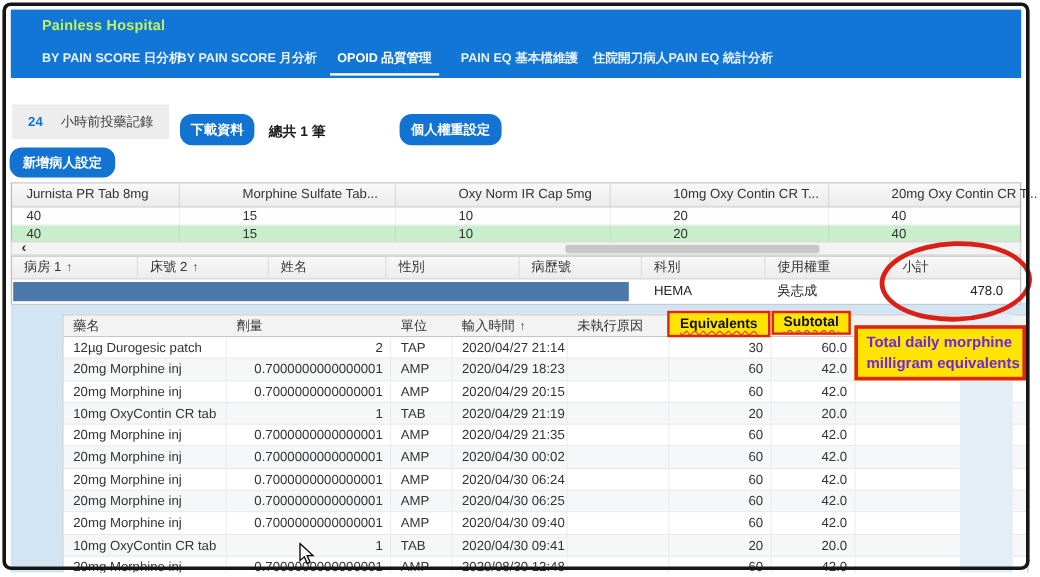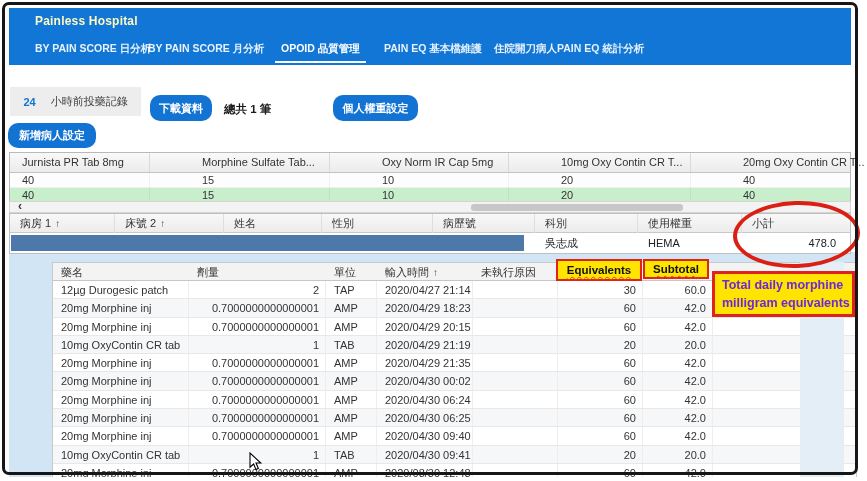--- a/index.html
+++ b/index.html
@@ -8,21 +8,21 @@
     position:relative; width:867px; height:481px; overflow:hidden;
     font-family:"Liberation Sans","DejaVu Sans",sans-serif; background:#fff;
   }
   
   .frame-border {
     position:absolute; left:2px; top:2px; width:856px; height:473px;
     border:3px solid #161616; border-radius:7px; pointer-events:none; z-index:60;
   }
   
   .topbar { position:absolute; left:9px; top:8px; width:842px; height:57px; background:#1176d5; z-index:2; }
-  .app-title { position:absolute; left:26px; top:6px; color:#fef9c3; font-size:12px; font-weight:bold; letter-spacing:.2px; }
+  .app-title { position:absolute; left:26px; top:6px; color:#bef264; font-size:12px; font-weight:bold; letter-spacing:.2px; }
   .tab {
     position:absolute; top:31px; padding:3px 6px 5px; color:rgba(255,255,255,.9);
     font-size:10.5px; font-weight:bold; white-space:nowrap; cursor:default;
   }
   .tab.active { color:#fff; border-bottom:2.5px solid #ffffff; }
   
   .badge {
     position:absolute; left:10px; top:87px; width:131px; height:29px; background:#ededed;
     display:flex; align-items:center; justify-content:center; gap:15px; font-size:11px; color:#3c3c3c; z-index:2;
   }
@@ -161,22 +161,22 @@
       <div class="hcell"><span>科別</span></div>
       <div class="hcell"><span>使用權重</span></div>
       <div class="hcell"><span>小計</span></div>
     </div>
     <div class="prow">
       <div class="pcell"></div>
       <div class="pcell"></div>
       <div class="pcell"></div>
       <div class="pcell"></div>
       <div class="pcell"></div>
+      <div class="pcell">HEMA</div>
       <div class="pcell">吳志成</div>
-      <div class="pcell">HEMA</div>
       <div class="pcell subtotal">478.0</div>
       <div class="redacted"></div>
     </div>
   </div>
 
   <div class="panel"></div>
   <div class="vstrip"></div>
 
   <div class="mtable">
     <div class="mhead">

